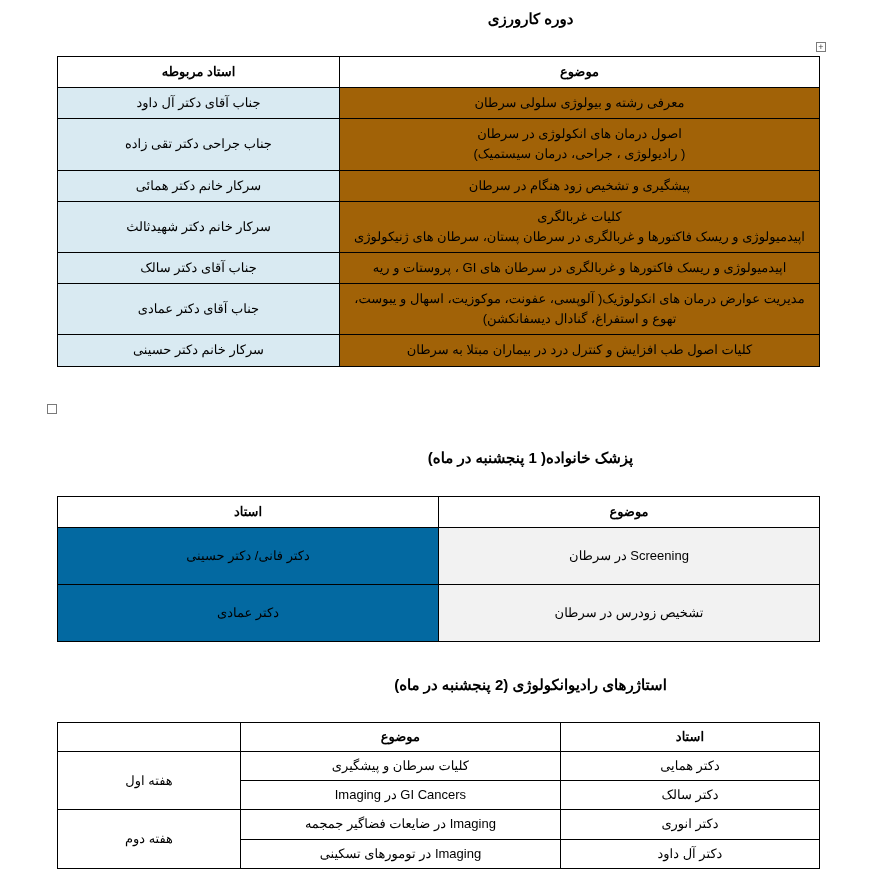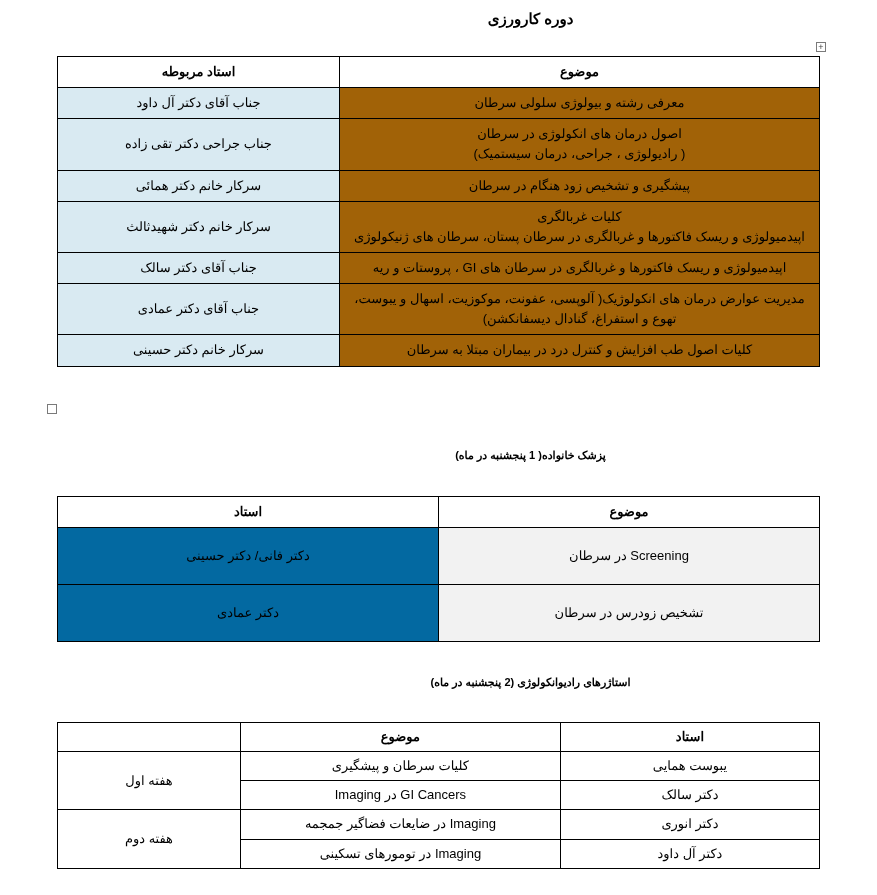--- a/index.html
+++ b/index.html
@@ -25,21 +25,21 @@
   .doc-title {
     text-align: center;
     font-weight: bold;
     font-size: 15px;
     direction: rtl;
   }
 
   .section-title {
     text-align: center;
     font-weight: bold;
-    font-size: 11px;
+    font-size: 15px;
     direction: rtl;
   }
 
   table {
     border-collapse: collapse;
     direction: rtl;
     table-layout: fixed;
   }
   table td, table th {
     border: 1px solid #000000;
@@ -227,21 +227,21 @@
       <col style="width:42%">
       <col style="width:24%">
     </colgroup>
     <tbody>
       <tr class="hdr">
         <td>استاد</td>
         <td>موضوع</td>
         <td></td>
       </tr>
       <tr>
-        <td>یبوست همایی</td>
+        <td>دکتر همایی</td>
         <td>کلیات سرطان و پیشگیری</td>
         <td rowspan="2">هفته اول</td>
       </tr>
       <tr>
         <td>دکتر سالک</td>
         <td class="ltr">Imaging در GI Cancers</td>
       </tr>
       <tr>
         <td>دکتر انوری</td>
         <td>Imaging در ضایعات فضاگیر جمجمه</td>

